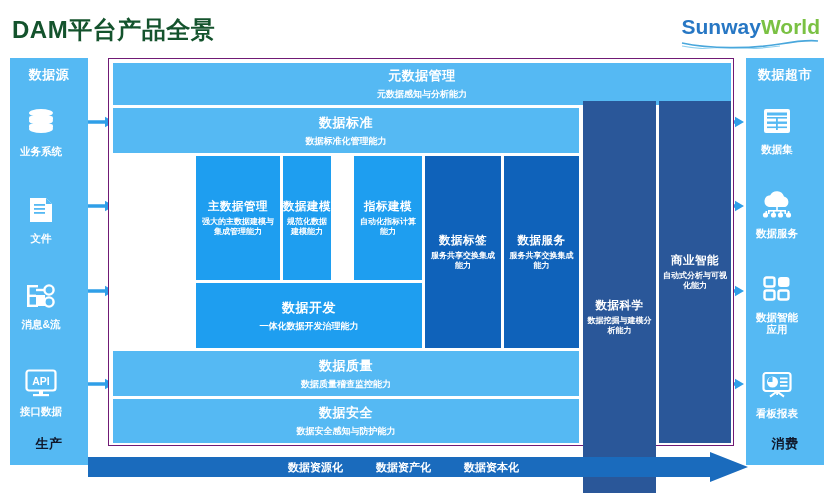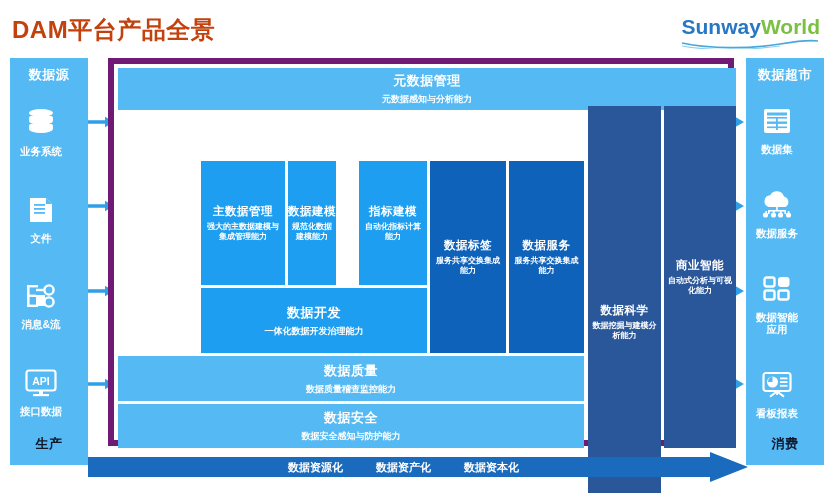--- a/index.html
+++ b/index.html
@@ -8,21 +8,21 @@
     background:#ffffff;
     font-family:"Liberation Sans","DejaVu Sans",sans-serif;
     overflow:hidden;
     position:relative;
   }
   #root{position:relative;width:834px;height:493px;}
 
   
   .page-title{
     position:absolute;left:12px;top:16px;
-    font-size:24px;font-weight:bold;color:#c2410c;
+    font-size:24px;font-weight:bold;color:#14532d;
     letter-spacing:.5px;line-height:28px;white-space:nowrap;
   }
 
   
   .logo{position:absolute;right:14px;top:16px;text-align:right;}
   .logo-text{font-size:21px;font-weight:bold;line-height:22px;white-space:nowrap;}
   .logo-sun{color:#2777c4;}
   .logo-world{color:#7ac143;}
   .logo-swoosh{display:block;margin-top:1px;}
 
@@ -57,21 +57,21 @@
     margin-bottom:12px;letter-spacing:.5px;
   }
 
   
   .arrow-s{position:absolute;width:26px;height:12px;}
 
   
   .frame{
     position:absolute;left:108px;top:58px;
     width:626px;height:388px;
-    border:6px solid #701a75;box-sizing:border-box;background:#fff;
+    border:1px solid #701a75;box-sizing:border-box;background:#fff;
   }
   .cell{
     position:absolute;box-sizing:border-box;
     display:flex;flex-direction:column;
     align-items:center;justify-content:center;
     color:#ffffff;text-align:center;
   }
   .cell .t{font-size:13px;font-weight:bold;line-height:16px;letter-spacing:.5px;}
   .cell .s{font-size:9px;font-weight:bold;line-height:11px;margin-top:5px;padding:0 4px;}
   .cell.small .t{font-size:11.5px;line-height:14px;}
@@ -279,20 +279,24 @@
       <path d="M0 4.2 H17 V0.8 L26 6 L17 11.2 V7.8 H0 Z" fill="#2f9fe8"></path>
     </svg>
 
   <div class="frame">
 
     <div class="cell c-light" style="left:4px;top:4px;width:618px;height:42px;">
       <div class="t">元数据管理</div>
       <div class="s">元数据感知与分析能力</div>
     </div>
 
+    <div class="cell c-light" style="left:4px;top:49px;width:466px;height:45px;">
+      <div class="t">数据标准</div>
+      <div class="s">数据标准化管理能力</div>
+    </div>
 
 
     <div class="cell c-mid small" style="left:87px;top:97px;width:84px;height:124px;">
       <div class="t">主数据管理</div>
       <div class="s">强大的主数据建模与集成管理能力</div>
     </div>
 
     <div class="cell c-mid small" style="left:174px;top:97px;width:48px;height:124px;">
       <div class="t">数据建模</div>
       <div class="s">规范化数据建模能力</div>

